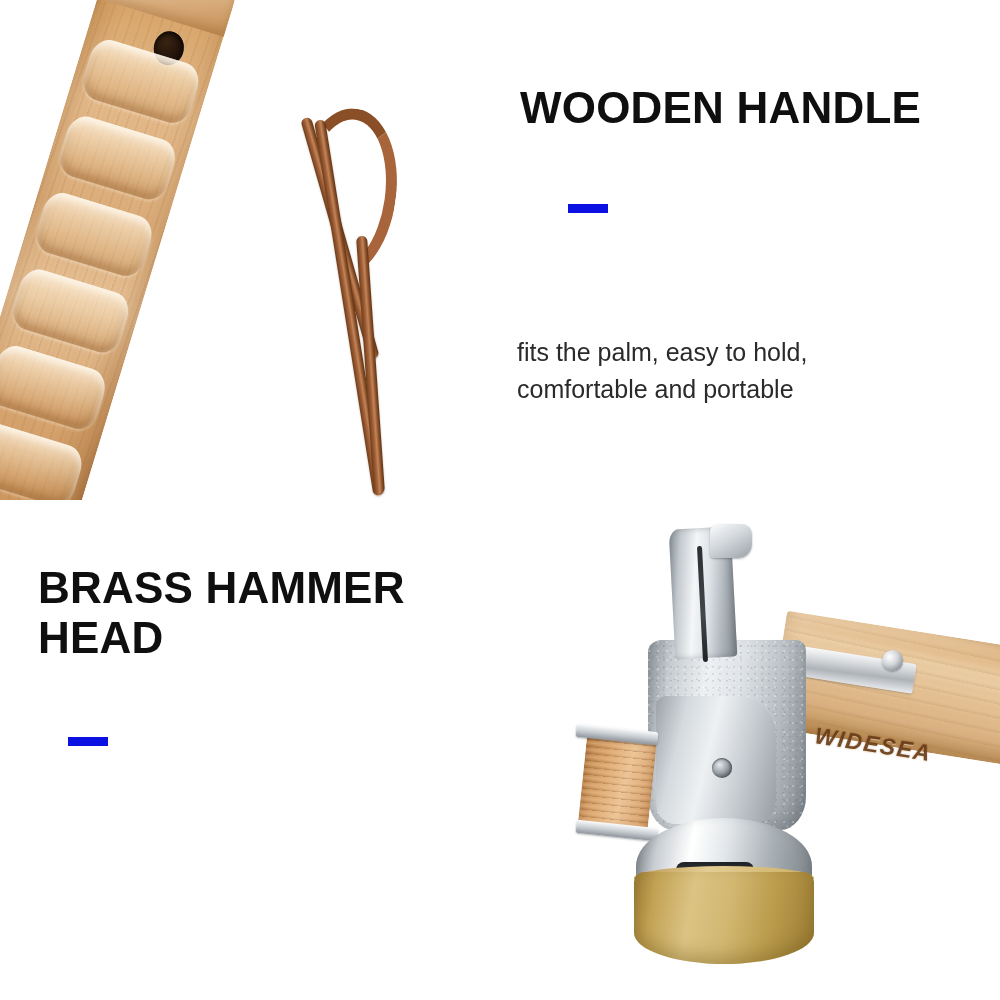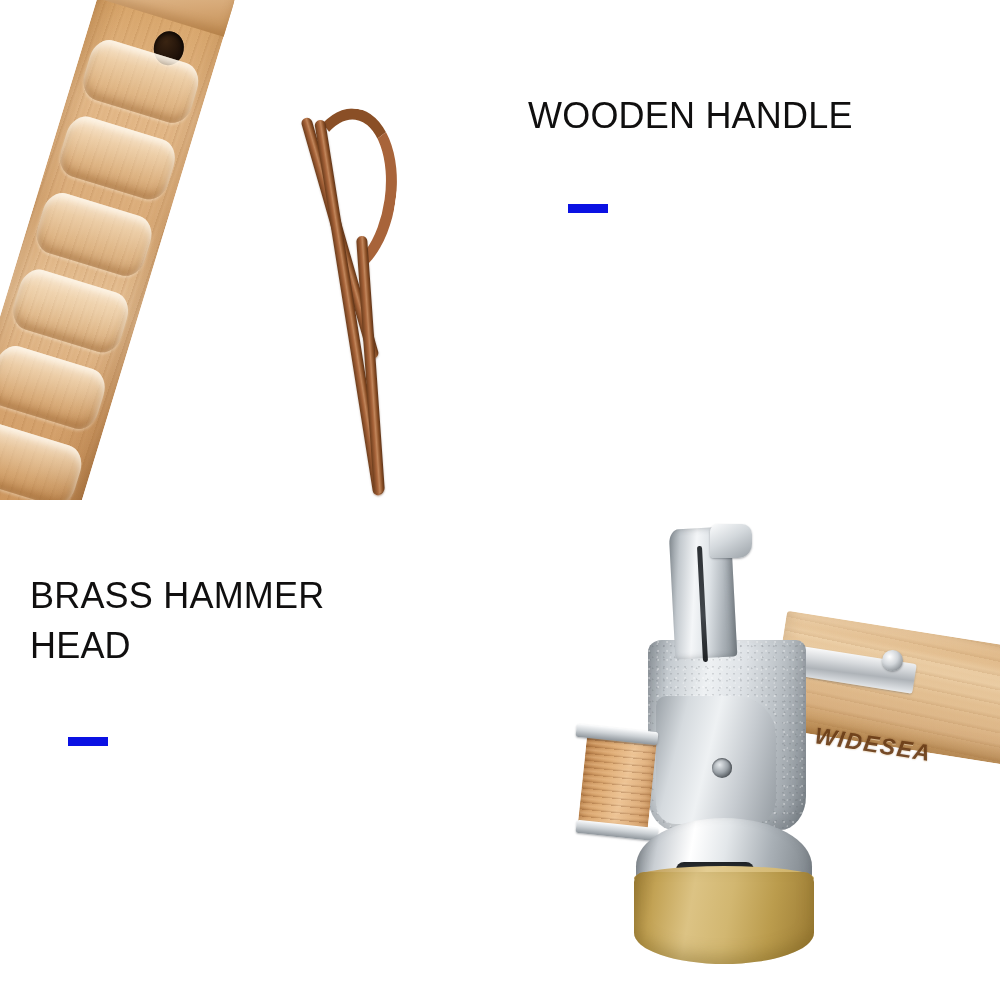--- a/index.html
+++ b/index.html
@@ -15,27 +15,27 @@
     width: 1000px;
     height: 1000px;
     background: #ffffff;
     overflow: hidden;
   }
 
   
   .feature-title {
     position: absolute;
     font-family: "Liberation Sans", sans-serif;
-    font-weight: normal;
-    font-size: 36px;
+    font-weight: bold;
+    font-size: 44px;
     line-height: 50px;
     letter-spacing: 0.2px;
     color: #100f0f;
     white-space: pre-line;
-    margin: 8px;
+    margin: 0;
   }
   .accent-bar {
     position: absolute;
     width: 40px;
     height: 9px;
     background: #0b11e3;
   }
   .feature-desc {
     position: absolute;
     font-family: "Liberation Sans", sans-serif;
@@ -453,22 +453,24 @@
     <div class="cord-bend"></div>
     <div class="cord cord-a"></div>
     <div class="cord cord-b"></div>
     <div class="cord cord-c"></div>
   </div>
 
   <h2 class="feature-title" style="left:520px; top:83px;">WOODEN HANDLE</h2>
 
   <div class="accent-bar" style="left:568px; top:204px;"></div>
 
-
-  <h2 class="feature-title" style="left:22px; top:563px;">BRASS HAMMER
+  <p class="feature-desc" style="left:517px; top:334px;">fits the palm, easy to hold,
+comfortable and portable</p>
+
+  <h2 class="feature-title" style="left:38px; top:563px;">BRASS HAMMER
 HEAD</h2>
 
   <div class="accent-bar" style="left:68px; top:737px;"></div>
 
 
   <div class="photo-hammer">
     <div class="hh-handle"></div>
     <div class="hh-strap"></div>
     <div class="hh-rivet"></div>
     <div class="hh-brand">WIDESEA</div>

